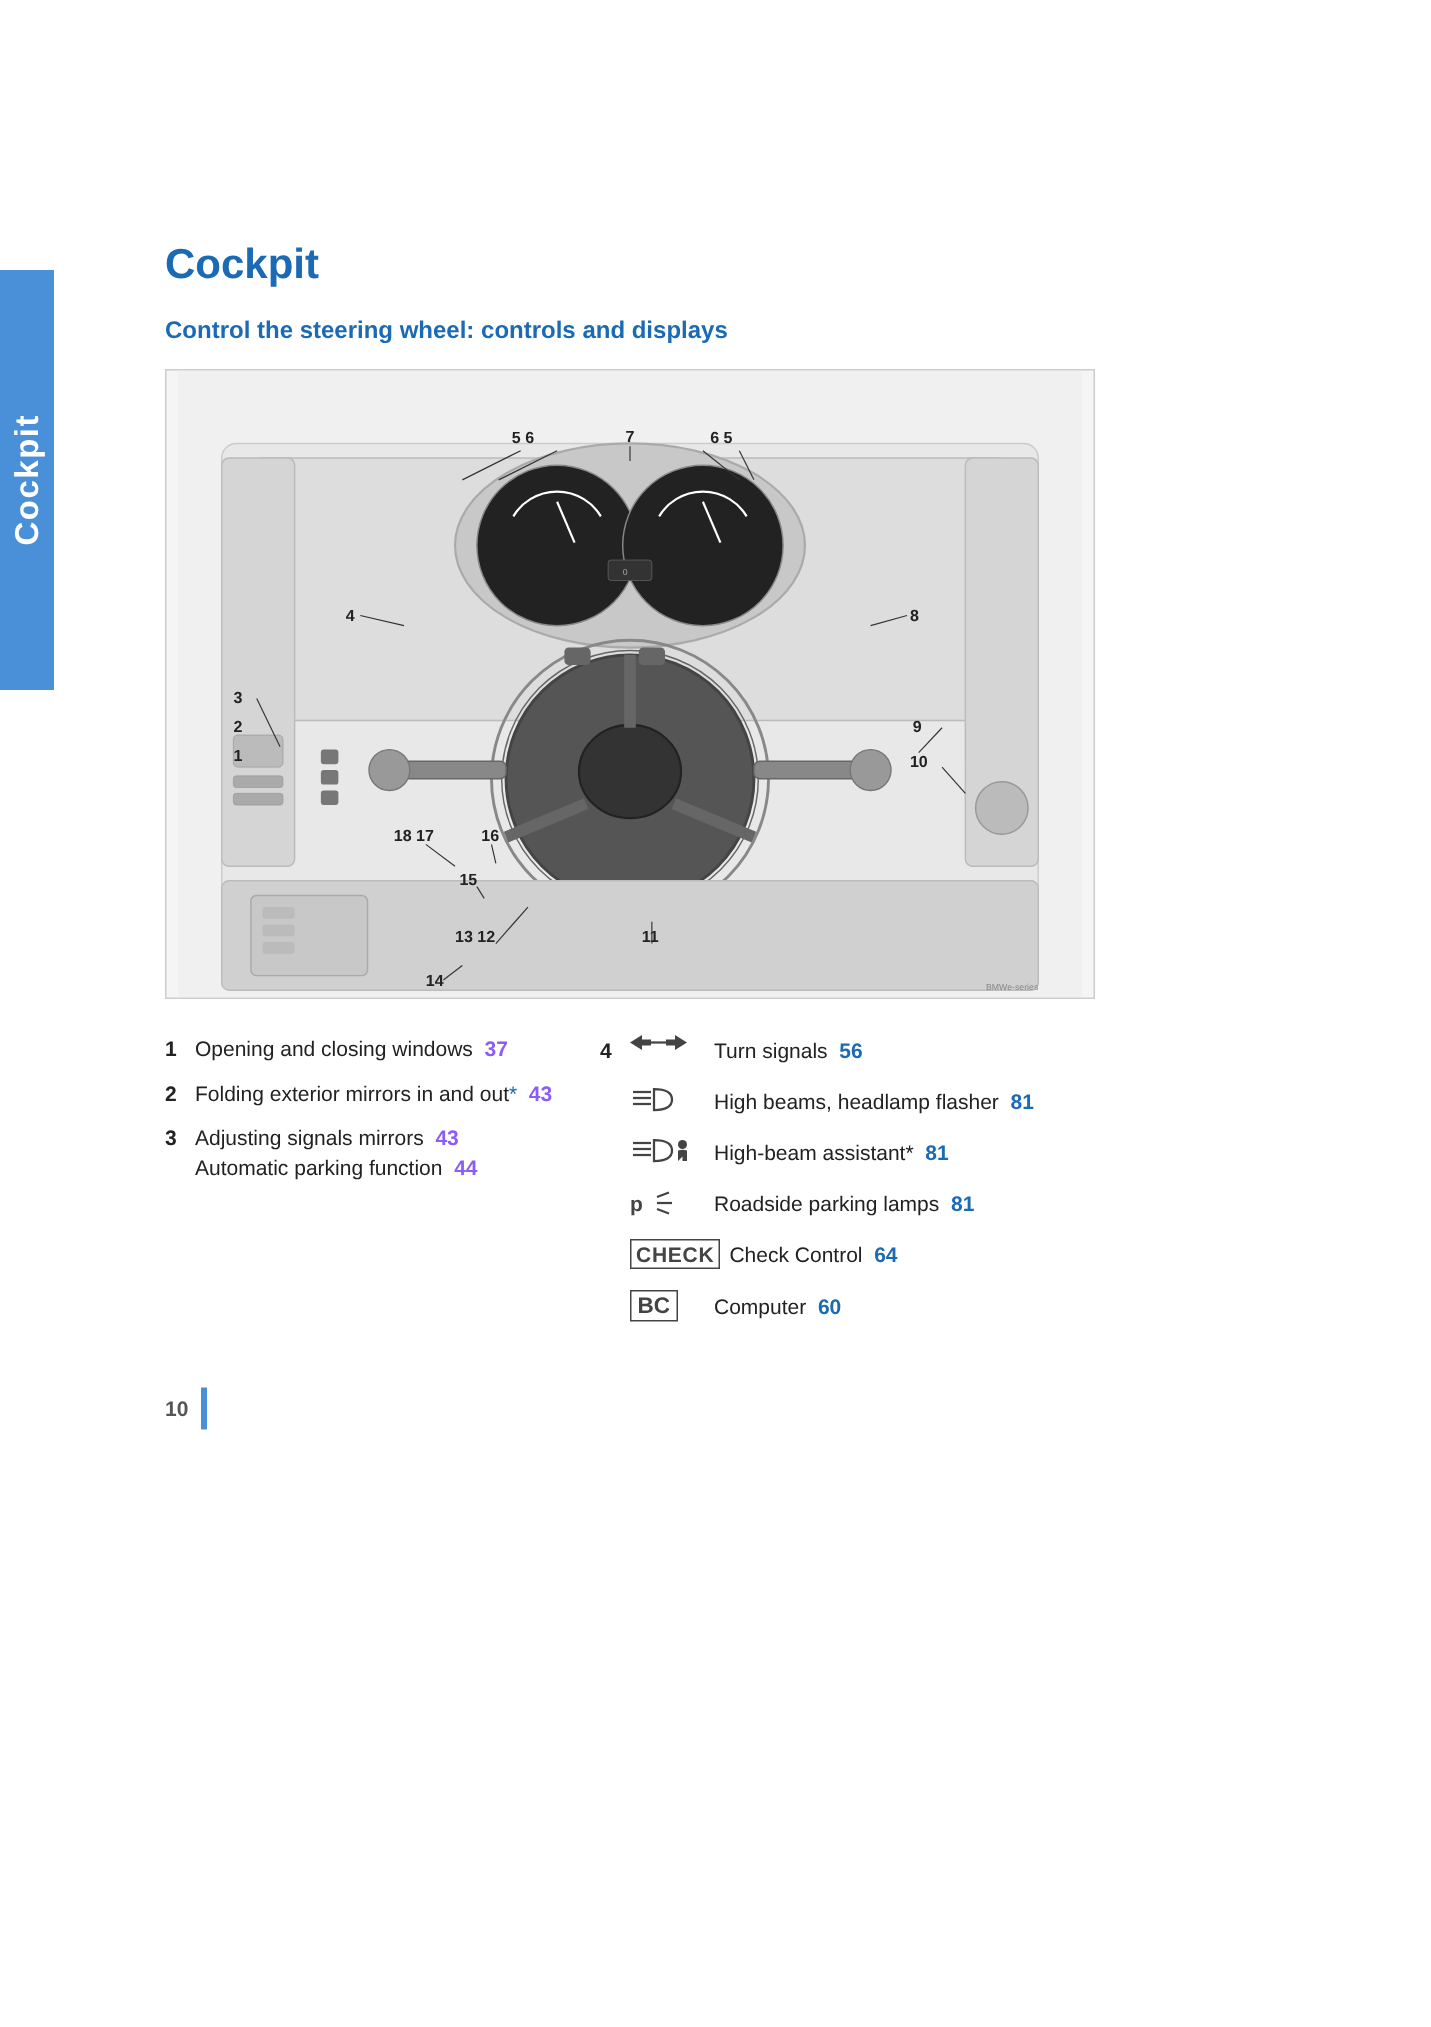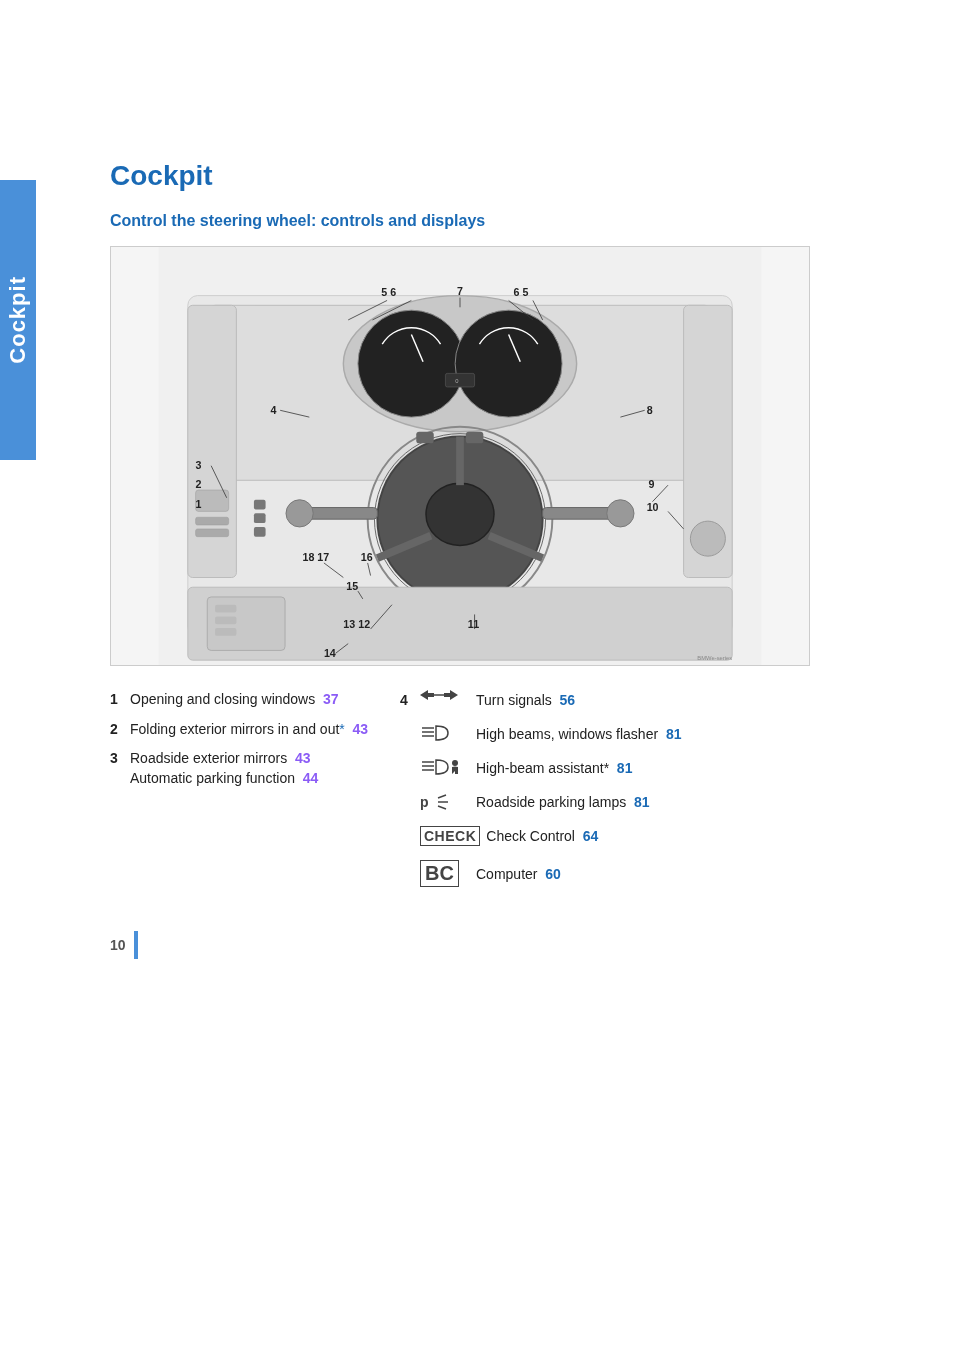--- a/index.html
+++ b/index.html
@@ -52,21 +52,21 @@
       font-size: 16px;
       font-weight: bold;
       color: #1a6ab5;
       margin-bottom: 16px;
     }
 
     
     .diagram-container {
       border: 1px solid #ccc;
       background: #f5f5f5;
-      width: 700px;
+      width: 620px;
       height: 420px;
       position: relative;
       margin-bottom: 24px;
       overflow: hidden;
     }
 
     
     .diagram-svg {
       width: 100%;
       height: 100%;
@@ -151,21 +151,21 @@
     .icon-check {
       font-size: 14px;
       font-weight: bold;
       color: #444;
       border: 1px solid #444;
       padding: 1px 3px;
       letter-spacing: 0.5px;
     }
 
     .icon-bc {
-      font-size: 20px;
+      font-size: 15px;
       font-weight: bold;
       color: #444;
       border: 1px solid #444;
       padding: 1px 4px;
     }
 
     
     .page-number {
       margin-top: 30px;
       font-size: 14px;
@@ -332,21 +332,21 @@
       <div class="item-row">
         <span class="item-num">2</span>
         <span class="item-text">
           <span>Folding exterior mirrors in and out</span><span class="asterisk">*</span>&nbsp;&nbsp;<span class="page-ref">43</span>
         </span>
       </div>
 
       <div class="item-row">
         <span class="item-num">3</span>
         <span class="item-text">
-          <span>Roadside exterior mirrors</span>&nbsp;&nbsp;<span class="page-ref">43</span><br>
+          <span>Adjusting signals mirrors</span>&nbsp;&nbsp;<span class="page-ref">43</span><br>
           <span>Automatic parking function</span>&nbsp;&nbsp;<span class="page-ref">44</span>
         </span>
       </div>
 
     </div>
 
     <div class="items-right">
 
       <div class="right-item">
         <span class="right-item-num">4</span>
@@ -368,21 +368,21 @@
           <svg width="38" height="20" viewBox="0 0 38 20" xmlns="http://www.w3.org/2000/svg">
 
             <line x1="2" y1="4" x2="14" y2="4" stroke="#444" stroke-width="1.5"></line>
             <line x1="2" y1="8" x2="14" y2="8" stroke="#444" stroke-width="1.5"></line>
             <line x1="2" y1="12" x2="14" y2="12" stroke="#444" stroke-width="1.5"></line>
 
             <path d="M16,2 L16,16 Q28,16 28,9 Q28,2 16,2 Z" fill="none" stroke="#444" stroke-width="1.5"></path>
           </svg>
         </span>
         <span class="right-item-label">
-          <span>High beams, windows flasher</span>&nbsp;&nbsp;<span class="page-ref">81</span>
+          <span>High beams, headlamp flasher</span>&nbsp;&nbsp;<span class="page-ref">81</span>
         </span>
       </div>
 
       <div class="right-sub-item">
         <span class="right-item-icon">
           <svg width="42" height="20" viewBox="0 0 42 20" xmlns="http://www.w3.org/2000/svg">
 
             <line x1="2" y1="4" x2="14" y2="4" stroke="#444" stroke-width="1.5"></line>
             <line x1="2" y1="8" x2="14" y2="8" stroke="#444" stroke-width="1.5"></line>
             <line x1="2" y1="12" x2="14" y2="12" stroke="#444" stroke-width="1.5"></line>

